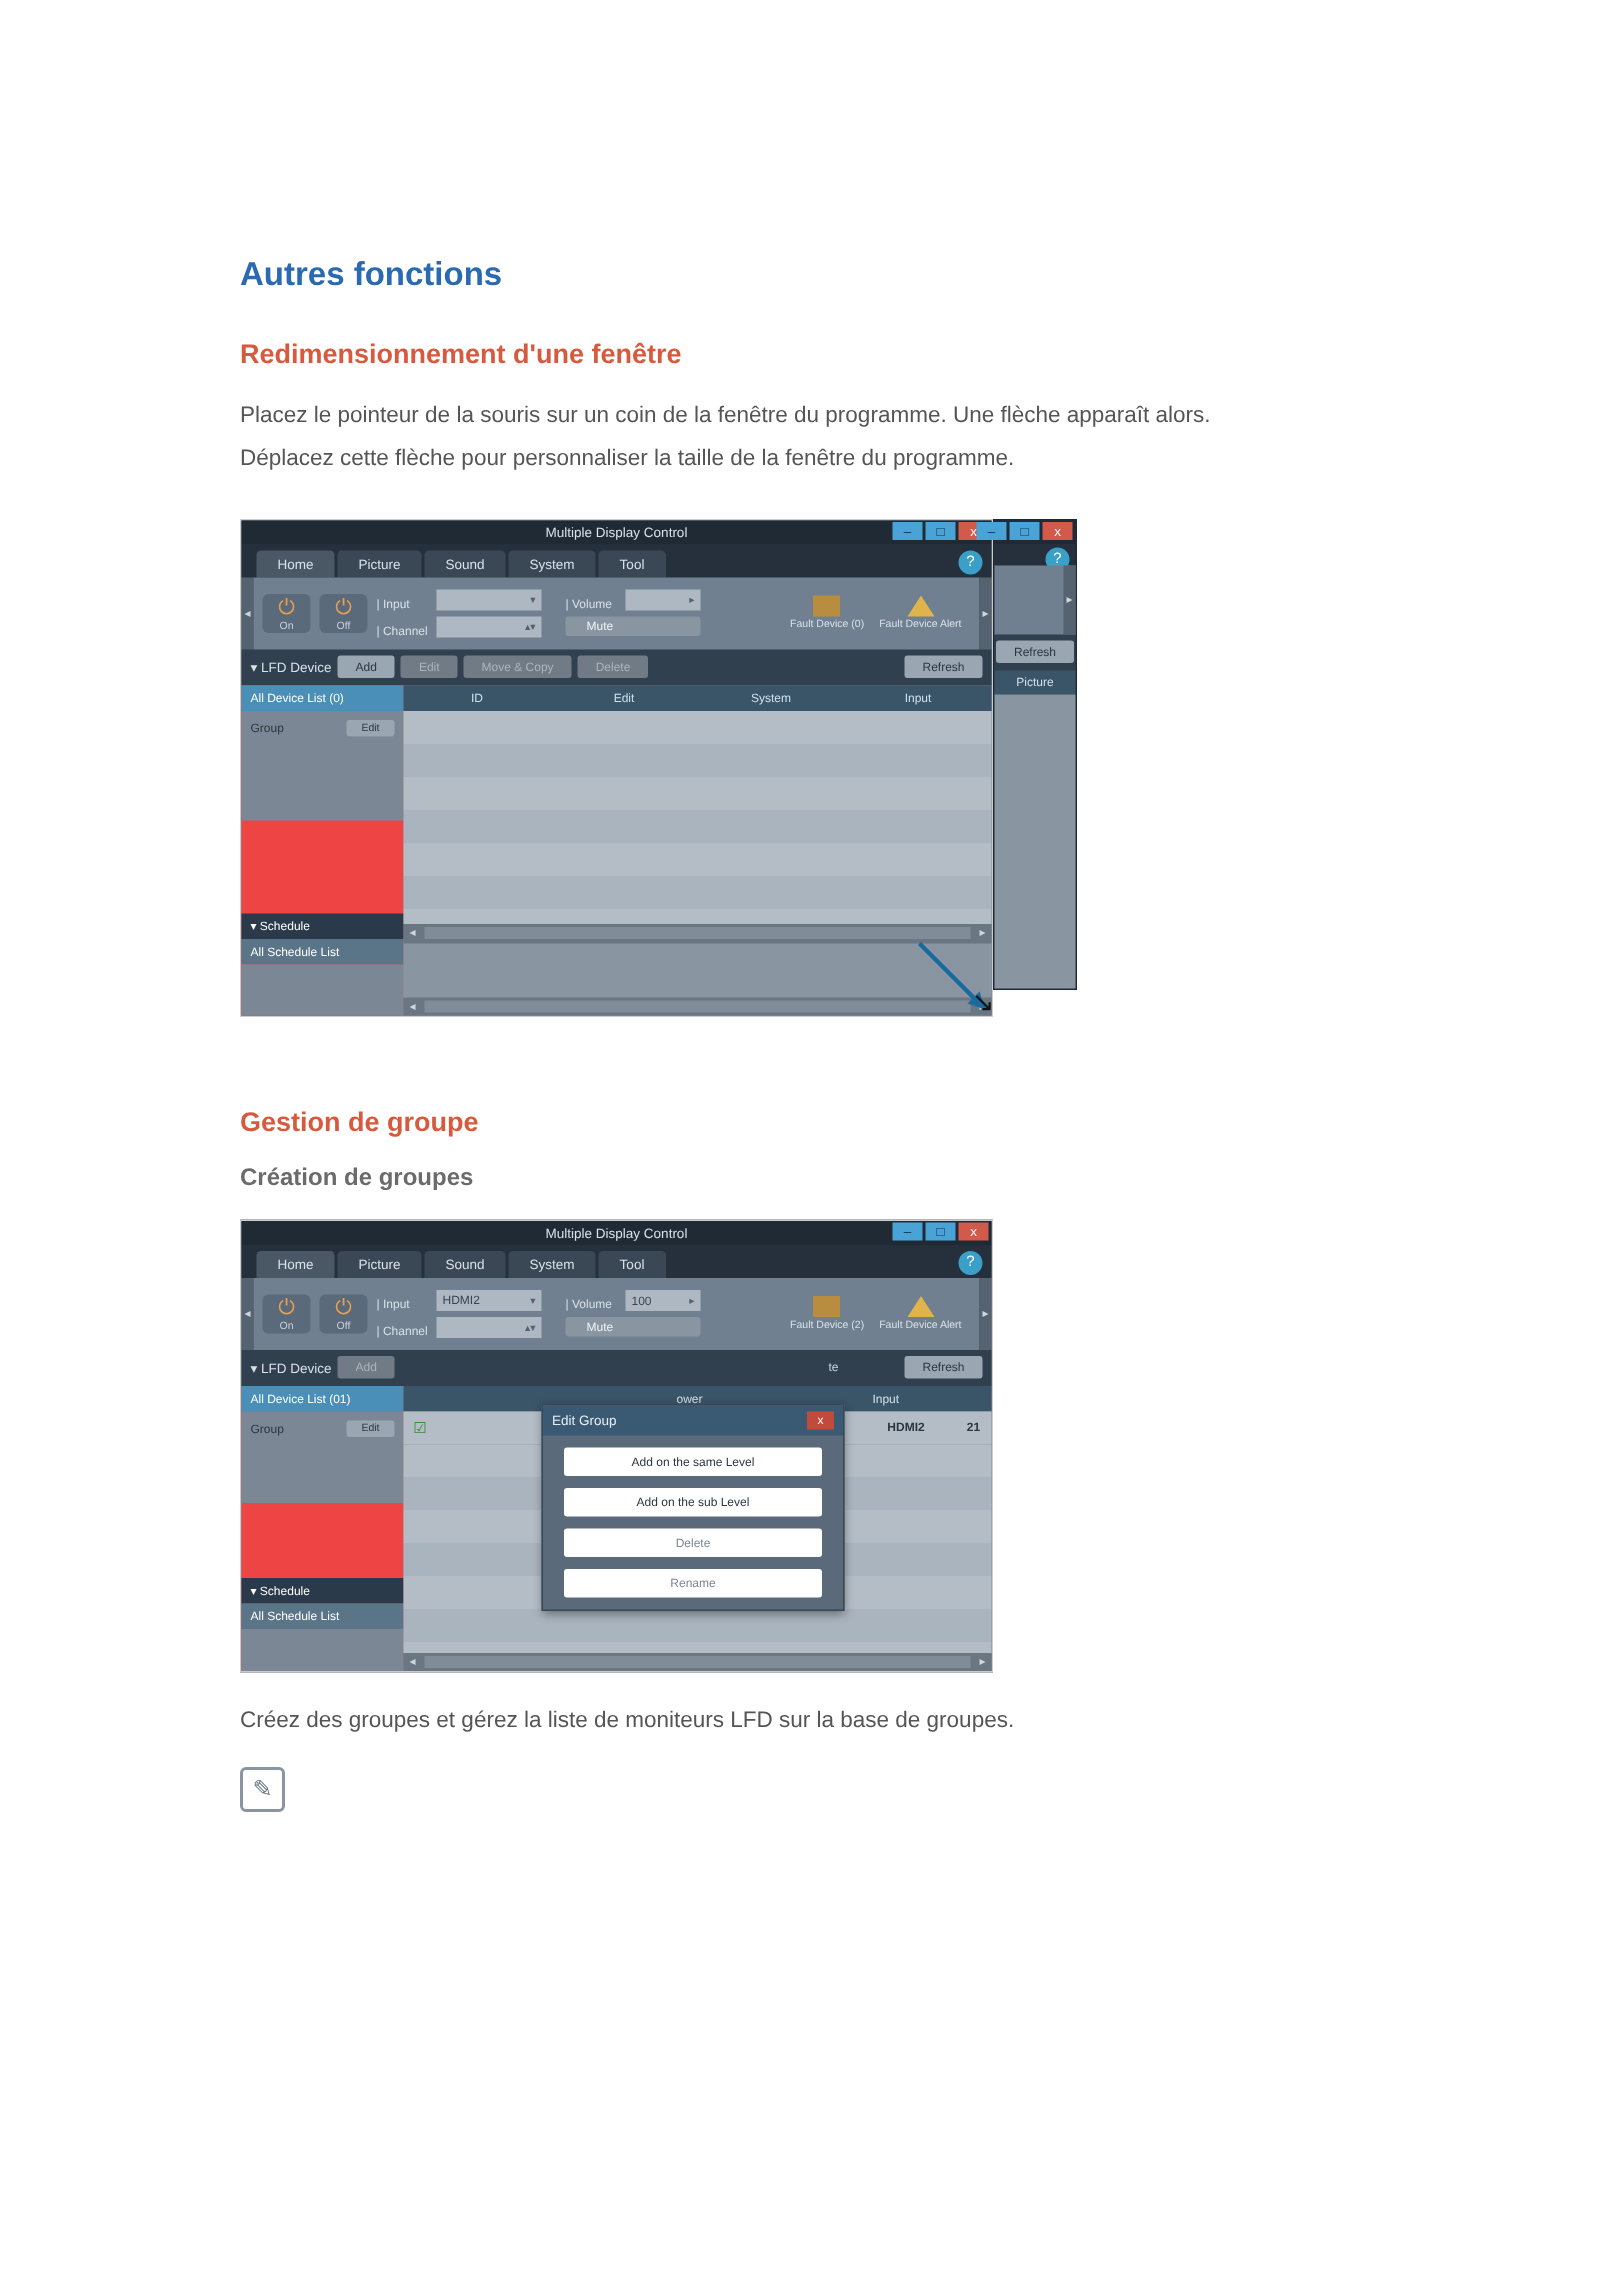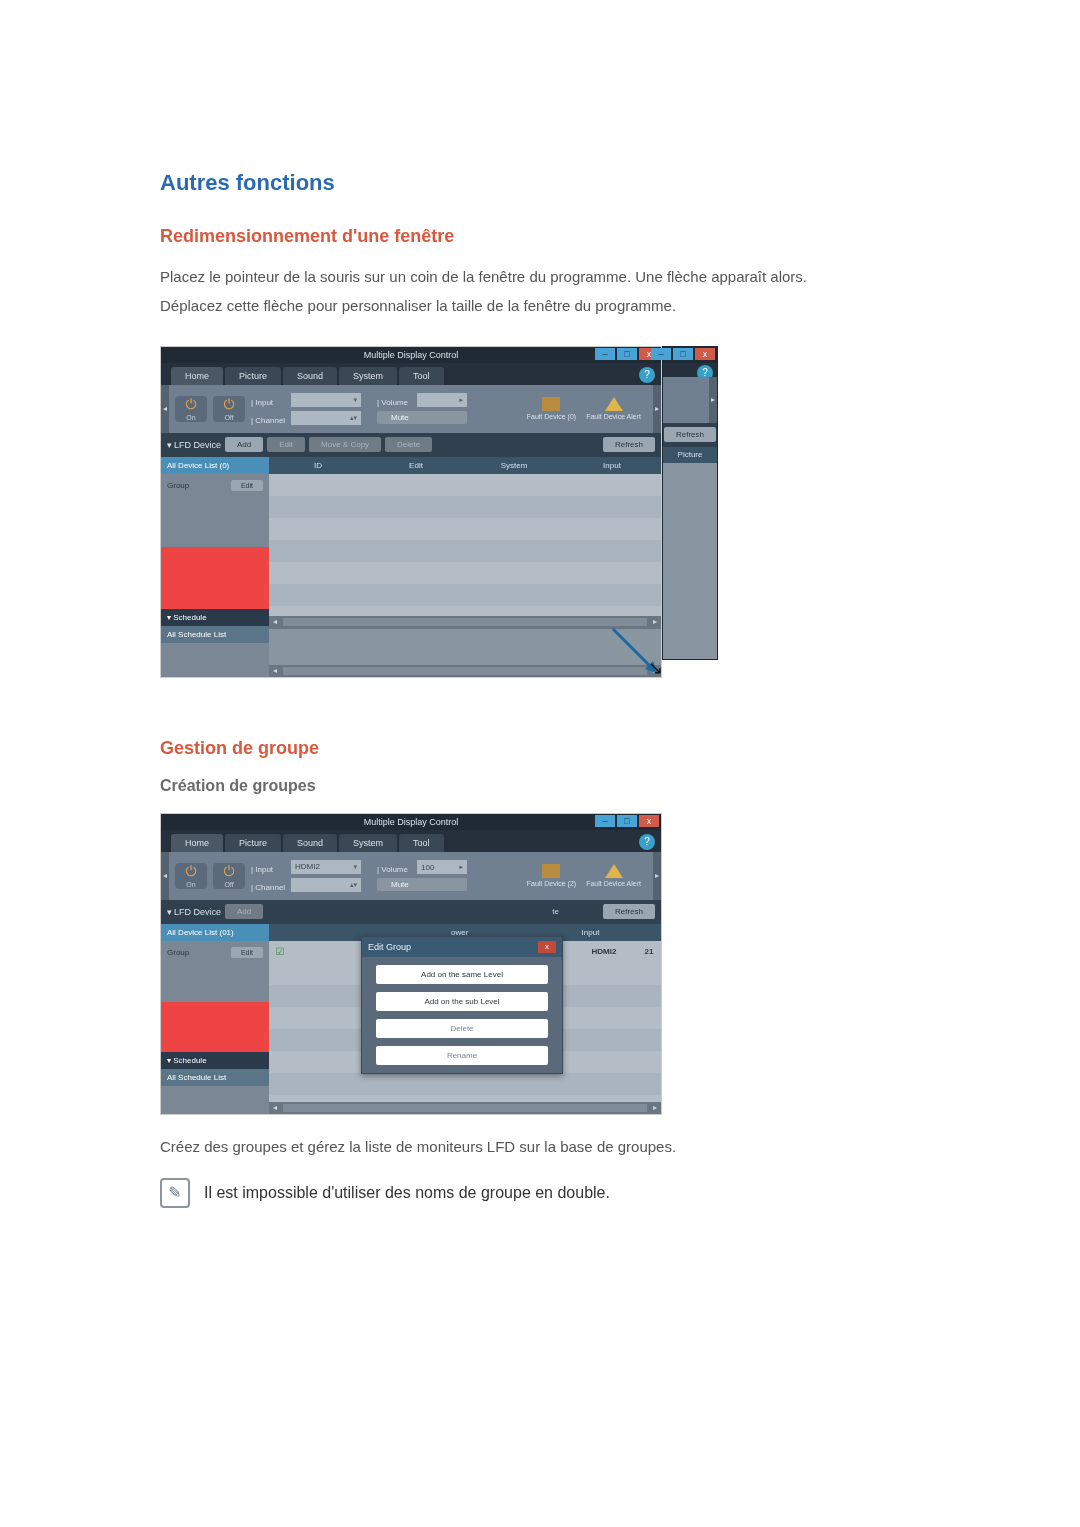--- a/index.html
+++ b/index.html
@@ -350,16 +350,15 @@
         <div class="popt dis">Delete</div>
         <div class="popt dis">Rename</div>
       </div>
     </div>
   </div>
 
   <p class="body">Créez des groupes et gérez la liste de moniteurs LFD sur la base de groupes.</p>
 
   <div class="note">
     <div class="ico">✎</div>
-    <span>Il est impossible d'utiliser des noms de groupe en double.</span>
   </div>
 
 </div>
 
 </body></html>

